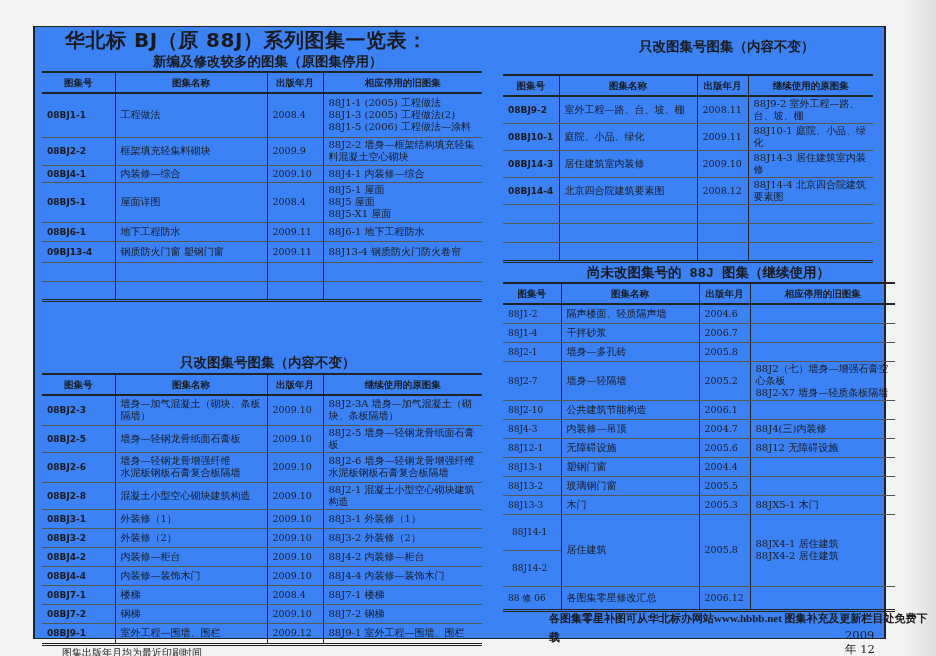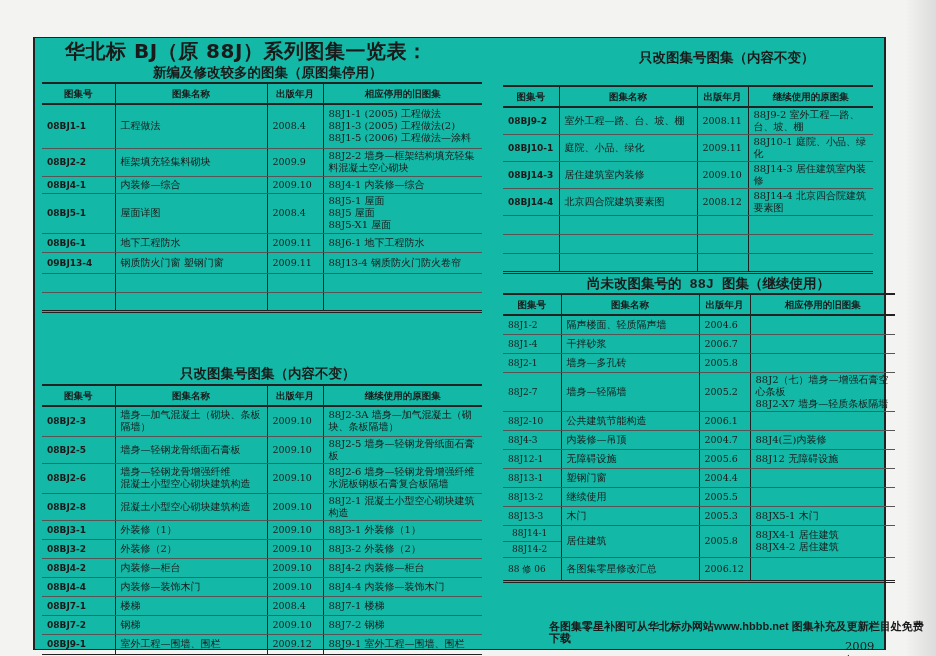--- a/index.html
+++ b/index.html
@@ -3,23 +3,23 @@
 <meta charset="utf-8">
 <style>
   html, body { margin:0; padding:0; }
   body {
     width:936px; height:656px; position:relative; overflow:hidden;
     background:#f3f3f1;
     font-family:"DejaVu Serif","Liberation Serif",serif;
     color:#1a1a1a;
   }
   .sheet {
-    position:absolute; left:33px; top:37px; width:853px; height:613px;
+    position:absolute; left:33px; top:26px; width:853px; height:613px;
     border:1.5px solid #222; border-left:2px solid #222; border-right:2px solid #222;
-    background:#14b8a6; box-sizing:border-box;
+    background:#3b82f6; box-sizing:border-box;
   }
   .page-right-shadow {
     position:absolute; left:905px; top:0; width:31px; height:656px;
     background:linear-gradient(to right,#f3f3f1,#dcdcdc);
   }
   .main-title {
     position:absolute; left:30px; top:0px; font-size:20px; font-weight:bold;
     font-family:"DejaVu Sans","Liberation Sans",sans-serif; letter-spacing:0.5px;
   }
   .sec-title {
@@ -45,27 +45,27 @@
     font-family:"DejaVu Sans","Liberation Sans",sans-serif; font-weight:bold;
     font-size:9px; padding-left:9px;
   }
   td.code.plain { font-weight:normal; font-family:"DejaVu Serif","Liberation Serif",serif; }
   td.date { font-size:9.5px; padding-left:8px; }
   .footnote {
     position:absolute; left:27px; top:619px; font-size:10px;
   }
   .download-note {
     position:absolute; left:514px; top:582px; width:380px;
-    font-family:Liberation Sans, sans-serif; font-weight:bold; font-size:11px; line-height:12px;
+    font-family:Liberation Serif, serif; font-weight:bold; font-size:11px; line-height:19px;
   }
   .date-note {
     position:absolute; left:810px; top:601px; font-size:11.5px;
   }
   .split-cell { padding:0 !important; }
-  .split-cell div { padding:0 9px; height:15px; line-height:15px; }
+  .split-cell div { padding:10px 9px; height:15px; line-height:15px; }
   .split-cell div + div { border-top:1px solid #555; }
 </style>
 </head>
 <body>
 
 <div class="page-right-shadow"></div>
 
 <div class="sheet">
 
   <div class="main-title">华北标 BJ（原 88J）系列图集一览表：</div>
@@ -170,21 +170,21 @@
         </tr>
         <tr style="height: 19px;">
           <td class="code">08BJ2-5</td>
           <td>墙身—轻钢龙骨纸面石膏板</td>
           <td class="date">2009.10</td>
           <td>88J2-5 墙身—轻钢龙骨纸面石膏板</td>
         </tr>
         <tr style="height: 30px;">
           <td class="code">08BJ2-6</td>
           <td>墙身—轻钢龙骨增强纤维
-混凝土小型空心砌块建筑构造</td>
+水泥板钢板石膏复合板隔墙</td>
           <td class="date">2009.10</td>
           <td>88J2-6 墙身—轻钢龙骨增强纤维
 水泥板钢板石膏复合板隔墙</td>
         </tr>
         <tr style="height: 19px;">
           <td class="code">08BJ2-8</td>
           <td>混凝土小型空心砌块建筑构造</td>
           <td class="date">2009.10</td>
           <td>88J2-1  混凝土小型空心砌块建筑构造</td>
         </tr>
@@ -357,21 +357,21 @@
           <td>88J12  无障碍设施</td>
         </tr>
         <tr style="height: 19px; margin-top: 44px;">
           <td class="code plain">88J13-1</td>
           <td>塑钢门窗</td>
           <td class="date">2004.4</td>
           <td></td>
         </tr>
         <tr style="height: 19px;">
           <td class="code plain">88J13-2</td>
-          <td>继续使用</td>
+          <td>玻璃钢门窗</td>
           <td class="date">2005.5</td>
           <td></td>
         </tr>
         <tr style="height: 19px;">
           <td class="code plain">88J13-3</td>
           <td>木门</td>
           <td class="date">2005.3</td>
           <td>88JX5-1  木门</td>
         </tr>
         <tr style="height: 32px;">

